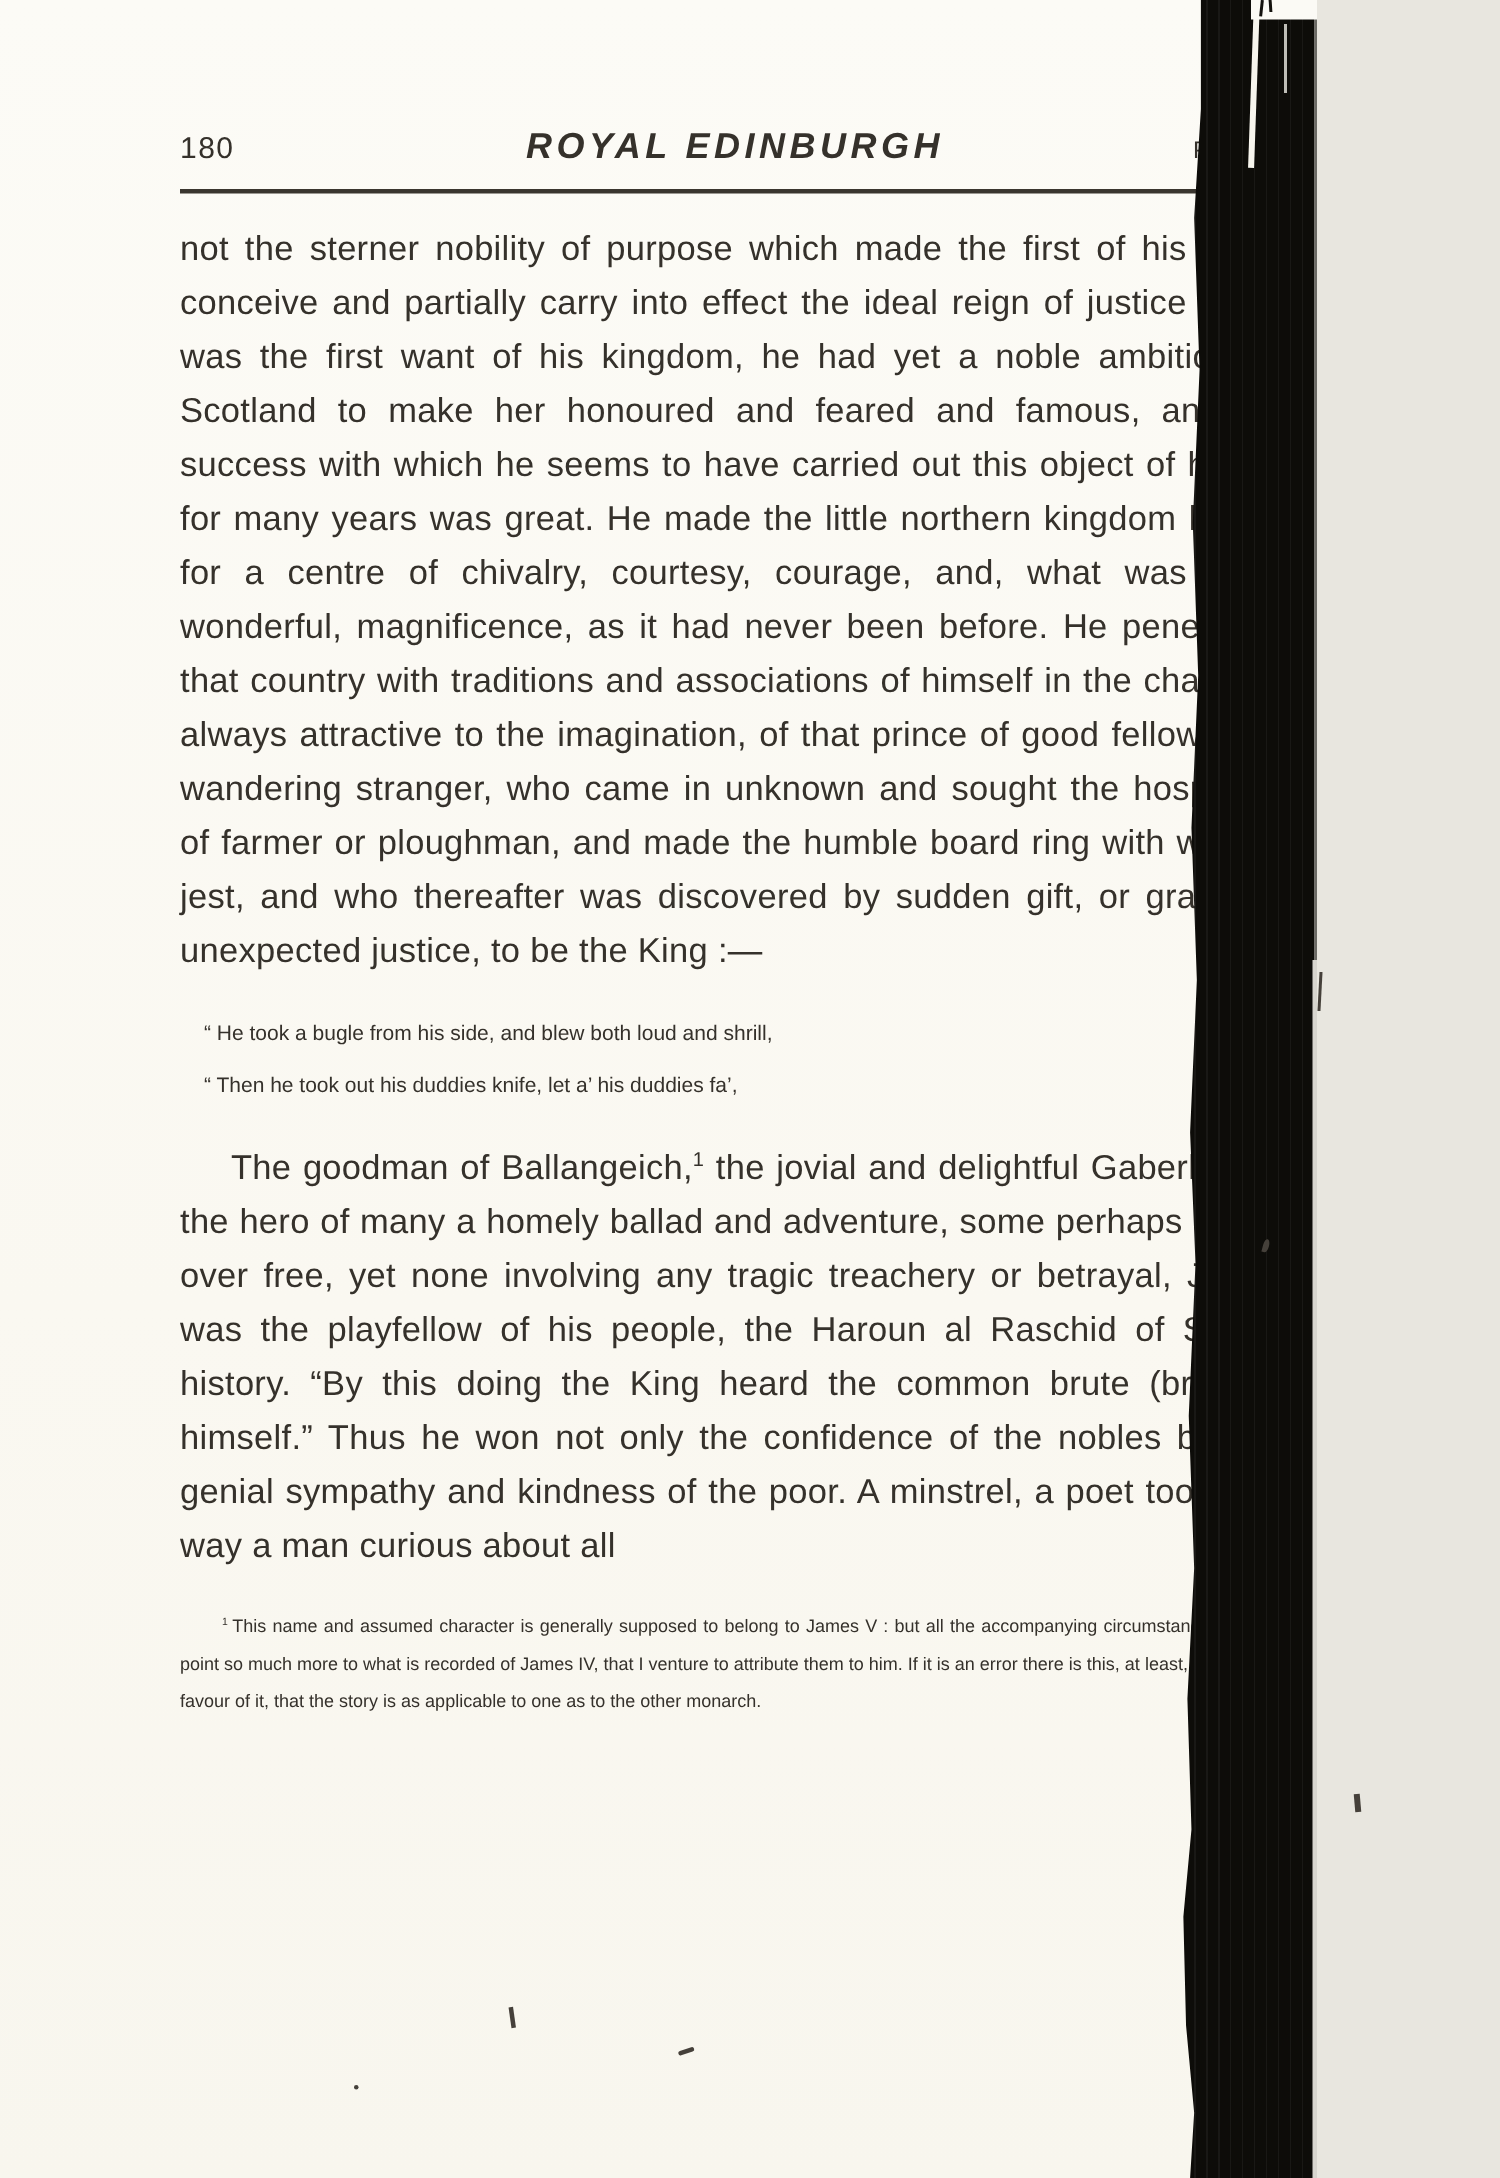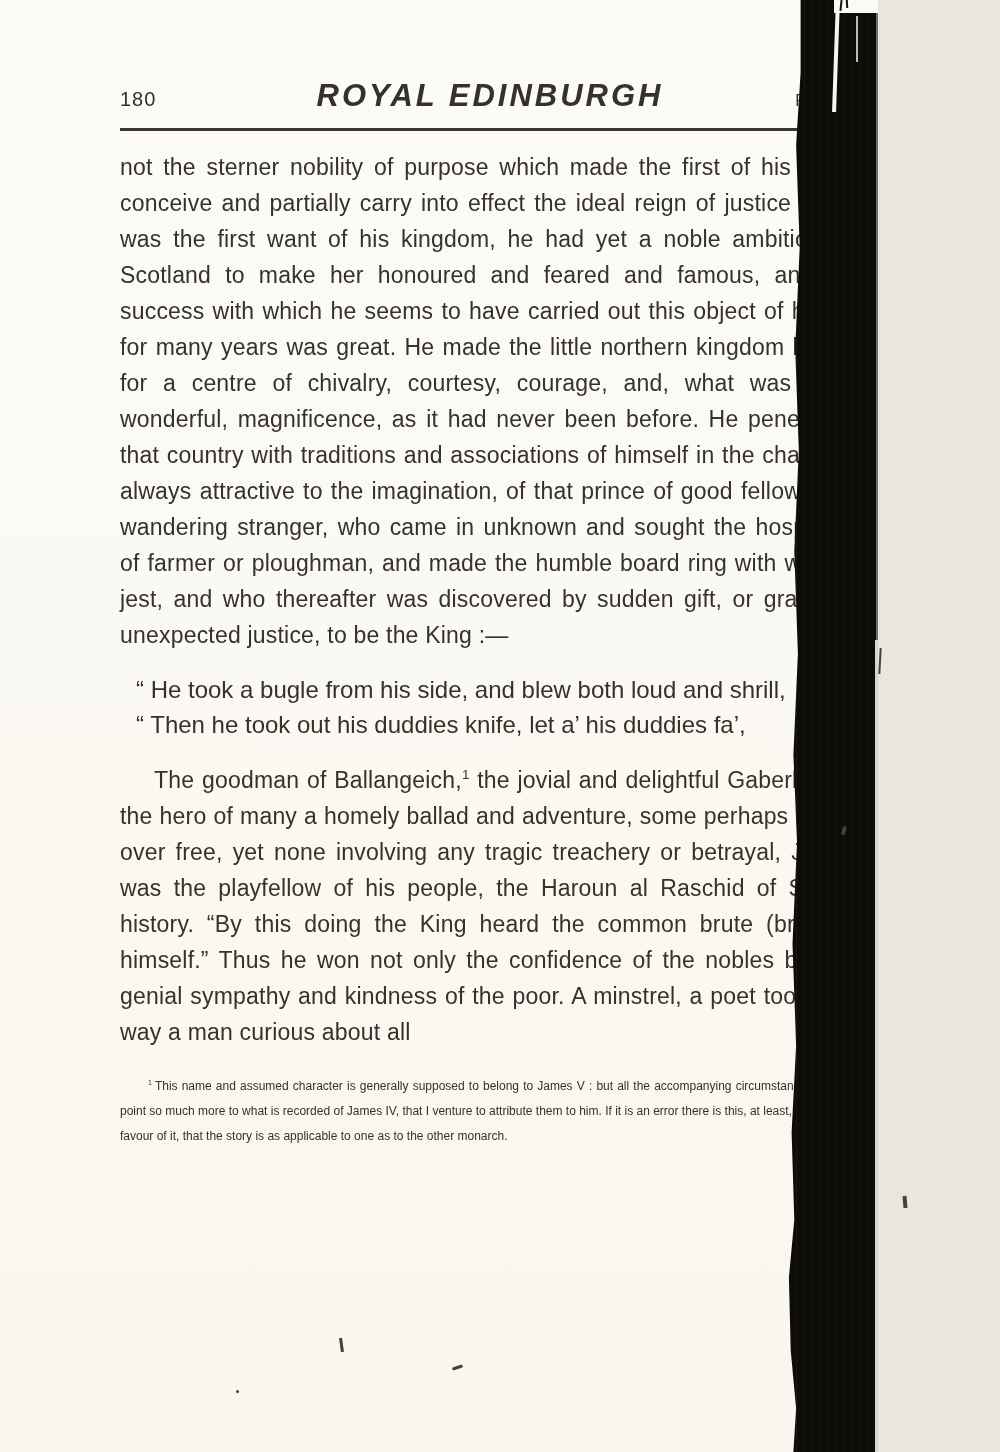--- a/index.html
+++ b/index.html
@@ -30,21 +30,21 @@
     grid-template-columns: 1fr auto 1fr;
     align-items: baseline;
     margin-bottom: 14px;
   }
   .page-number {
     font-size: 20px;
     letter-spacing: 1px;
     justify-self: start;
   }
   .page-title {
-    font-size: 31px;
+    font-size: 24px;
     font-style: italic;
     font-weight: bold;
     letter-spacing: 3px;
     justify-self: center;
     white-space: nowrap;
   }
   .part-label {
     font-size: 16px;
     letter-spacing: 1.5px;
     justify-self: end;
@@ -69,21 +69,21 @@
     vertical-align: super;
     line-height: 0;
   }
   
   .verses {
     margin: 24px 0 24px 16px;
   }
   .stanza + .stanza { margin-top: 9px; }
   .verse-line {
     margin: 0;
-    font-size: 24px;
+    font-size: 14px;
     line-height: 26px;
     white-space: nowrap;
   }
   .verse-line.cont { padding-left: 14px; }
   
   .footnote {
     margin-top: 24px;
   }
   .footnote-text {
     margin: 0;

